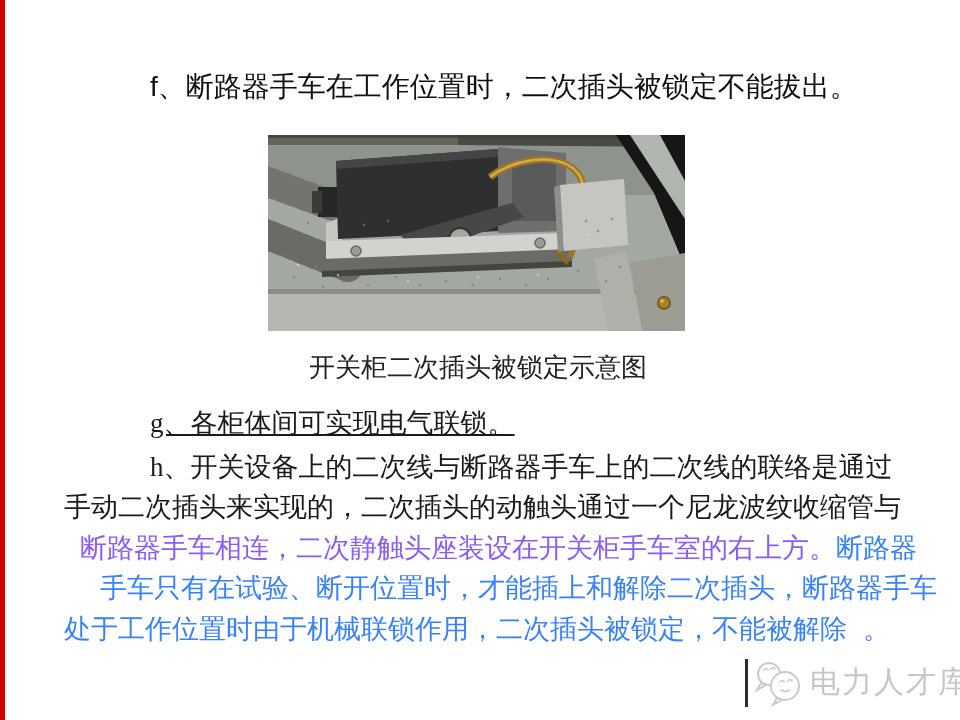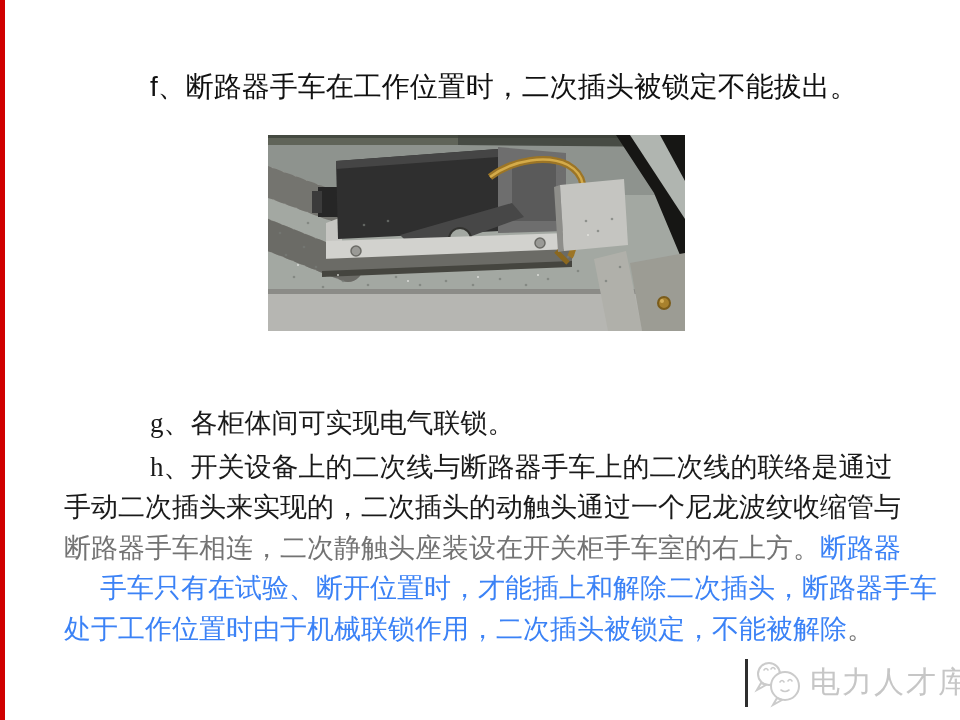--- a/index.html
+++ b/index.html
@@ -19,22 +19,22 @@
   .caption{
     position:absolute;left:218px;top:352px;width:520px;text-align:center;
     font-size:26px;line-height:32px;color:#222222;white-space:nowrap;
   }
   .body-line{
     position:absolute;font-size:27px;line-height:34px;color:#1a1a1a;white-space:nowrap;
   }
   .indent{left:150px;}
   .flush{left:64px;text-align:right;}
   .red{color:#3b82f6;}
-  .black{color:#737373;}
-  .line-g{top:406px;}
+  .black{color:#8b5cf6;margin-left:16px;}
+  .line-g{top:406px;text-decoration:underline;}
   .line-h1{top:450px;}
   .line-h2{top:490px;}
   .line-h3{top:531px;}
   .line-h4{top:571px;margin-left:36px;}
   .line-h5{top:612px;}
   .watermark-tick{position:absolute;left:745px;top:659px;width:3px;height:48px;background:#2e2e2e;}
   .watermark-icon{position:absolute;left:751px;top:654px;width:56px;height:56px;}
   .watermark-label{
     position:absolute;left:810px;top:662px;font-size:30px;line-height:40px;
     color:#c6c6c6;letter-spacing:2px;white-space:nowrap;
@@ -139,20 +139,21 @@
         <circle cx="30" cy="130" r="1"></circle>
           <circle cx="70" cy="140" r="1"></circle>
           <circle cx="140" cy="146" r="1"></circle>
         <circle cx="210" cy="142" r="1"></circle>
           <circle cx="270" cy="140" r="1"></circle>
           <circle cx="320" cy="100" r="1"></circle>
       </g>
     </svg>
   </div>
 
+  <div class="caption">开关柜二次插头被锁定示意图</div>
 
   <div class="body-line indent line-g">g、各柜体间可实现电气联锁。</div>
 
   <div class="body-line indent line-h1">h、开关设备上的二次线与断路器手车上的二次线的联络是通过</div>
   <div class="body-line flush line-h2">手动二次插头来实现的，二次插头的动触头通过一个尼龙波纹收缩管与</div>
   <div class="body-line flush line-h3"><span class="black">断路器手车相连，二次静触头座装设在开关柜手车室的右上方。</span><span class="red">断路器</span></div>
   <div class="body-line flush line-h4 red">手车只有在试验、断开位置时，才能插上和解除二次插头，断路器手车</div>
   <div class="body-line flush line-h5"><span class="red">处于工作位置时由于机械联锁作用，二次插头被锁定，不能被解除</span><span class="black">。</span></div>
 
   <div class="watermark-tick"></div>

